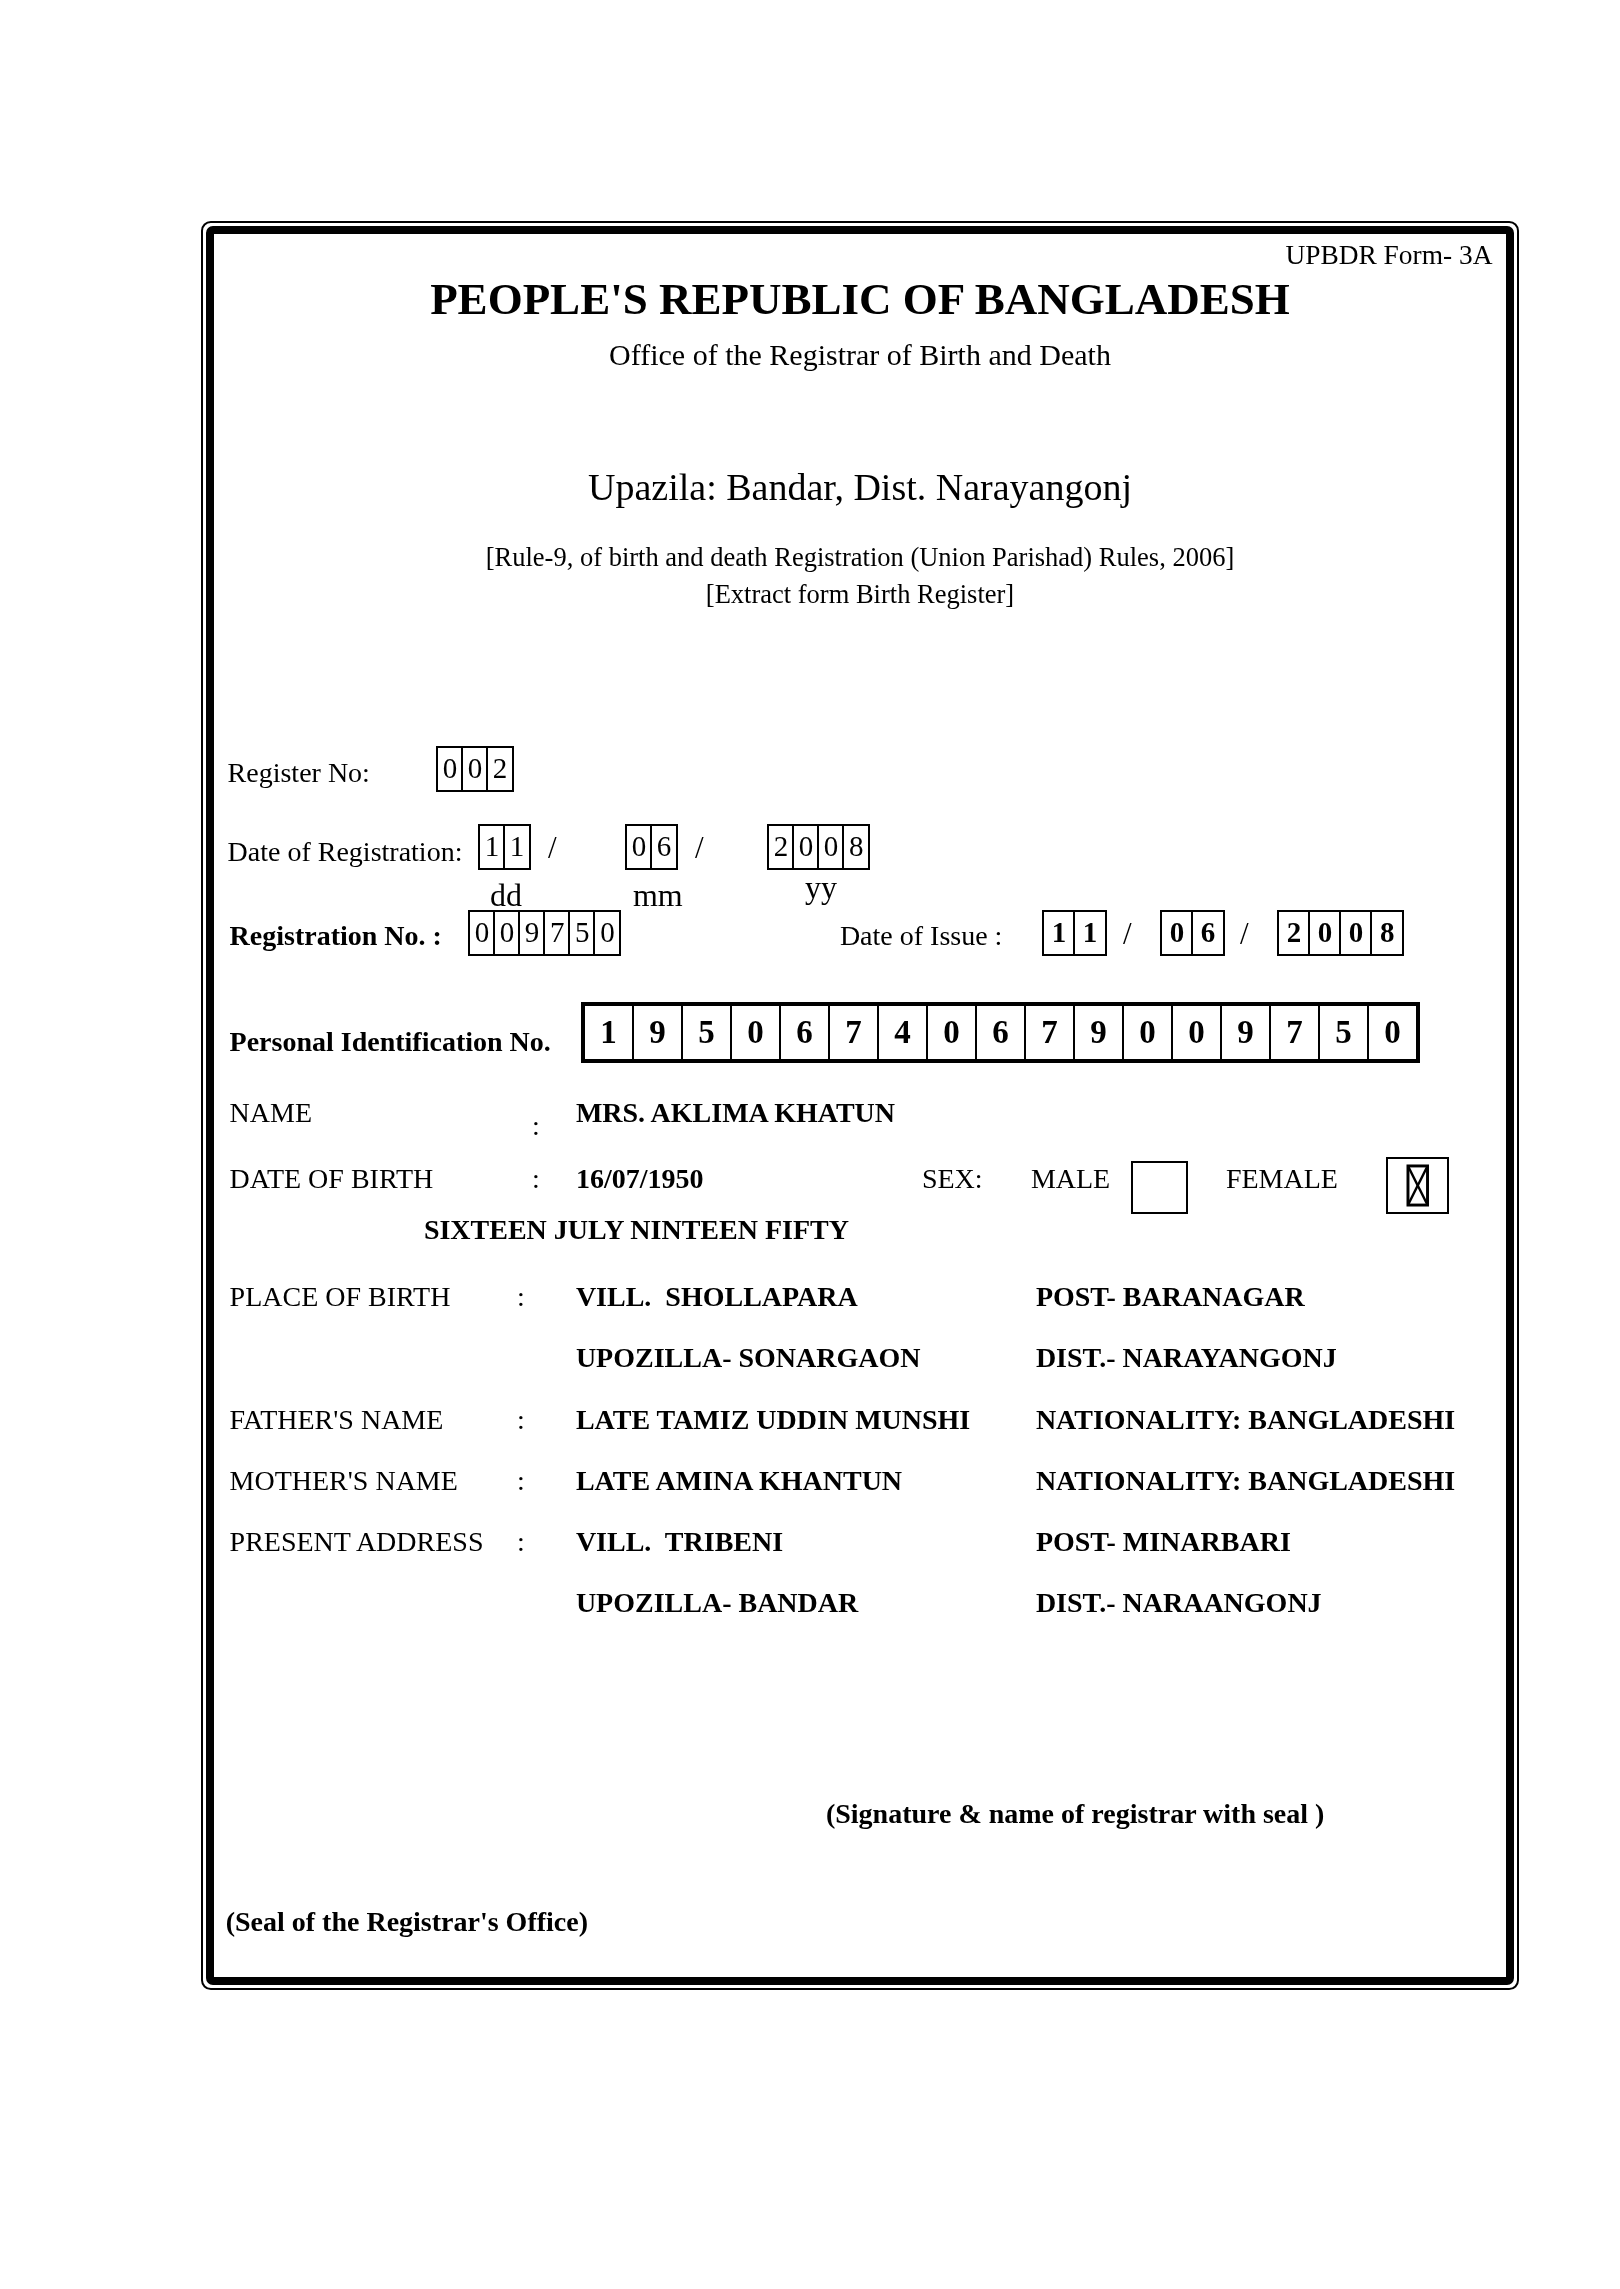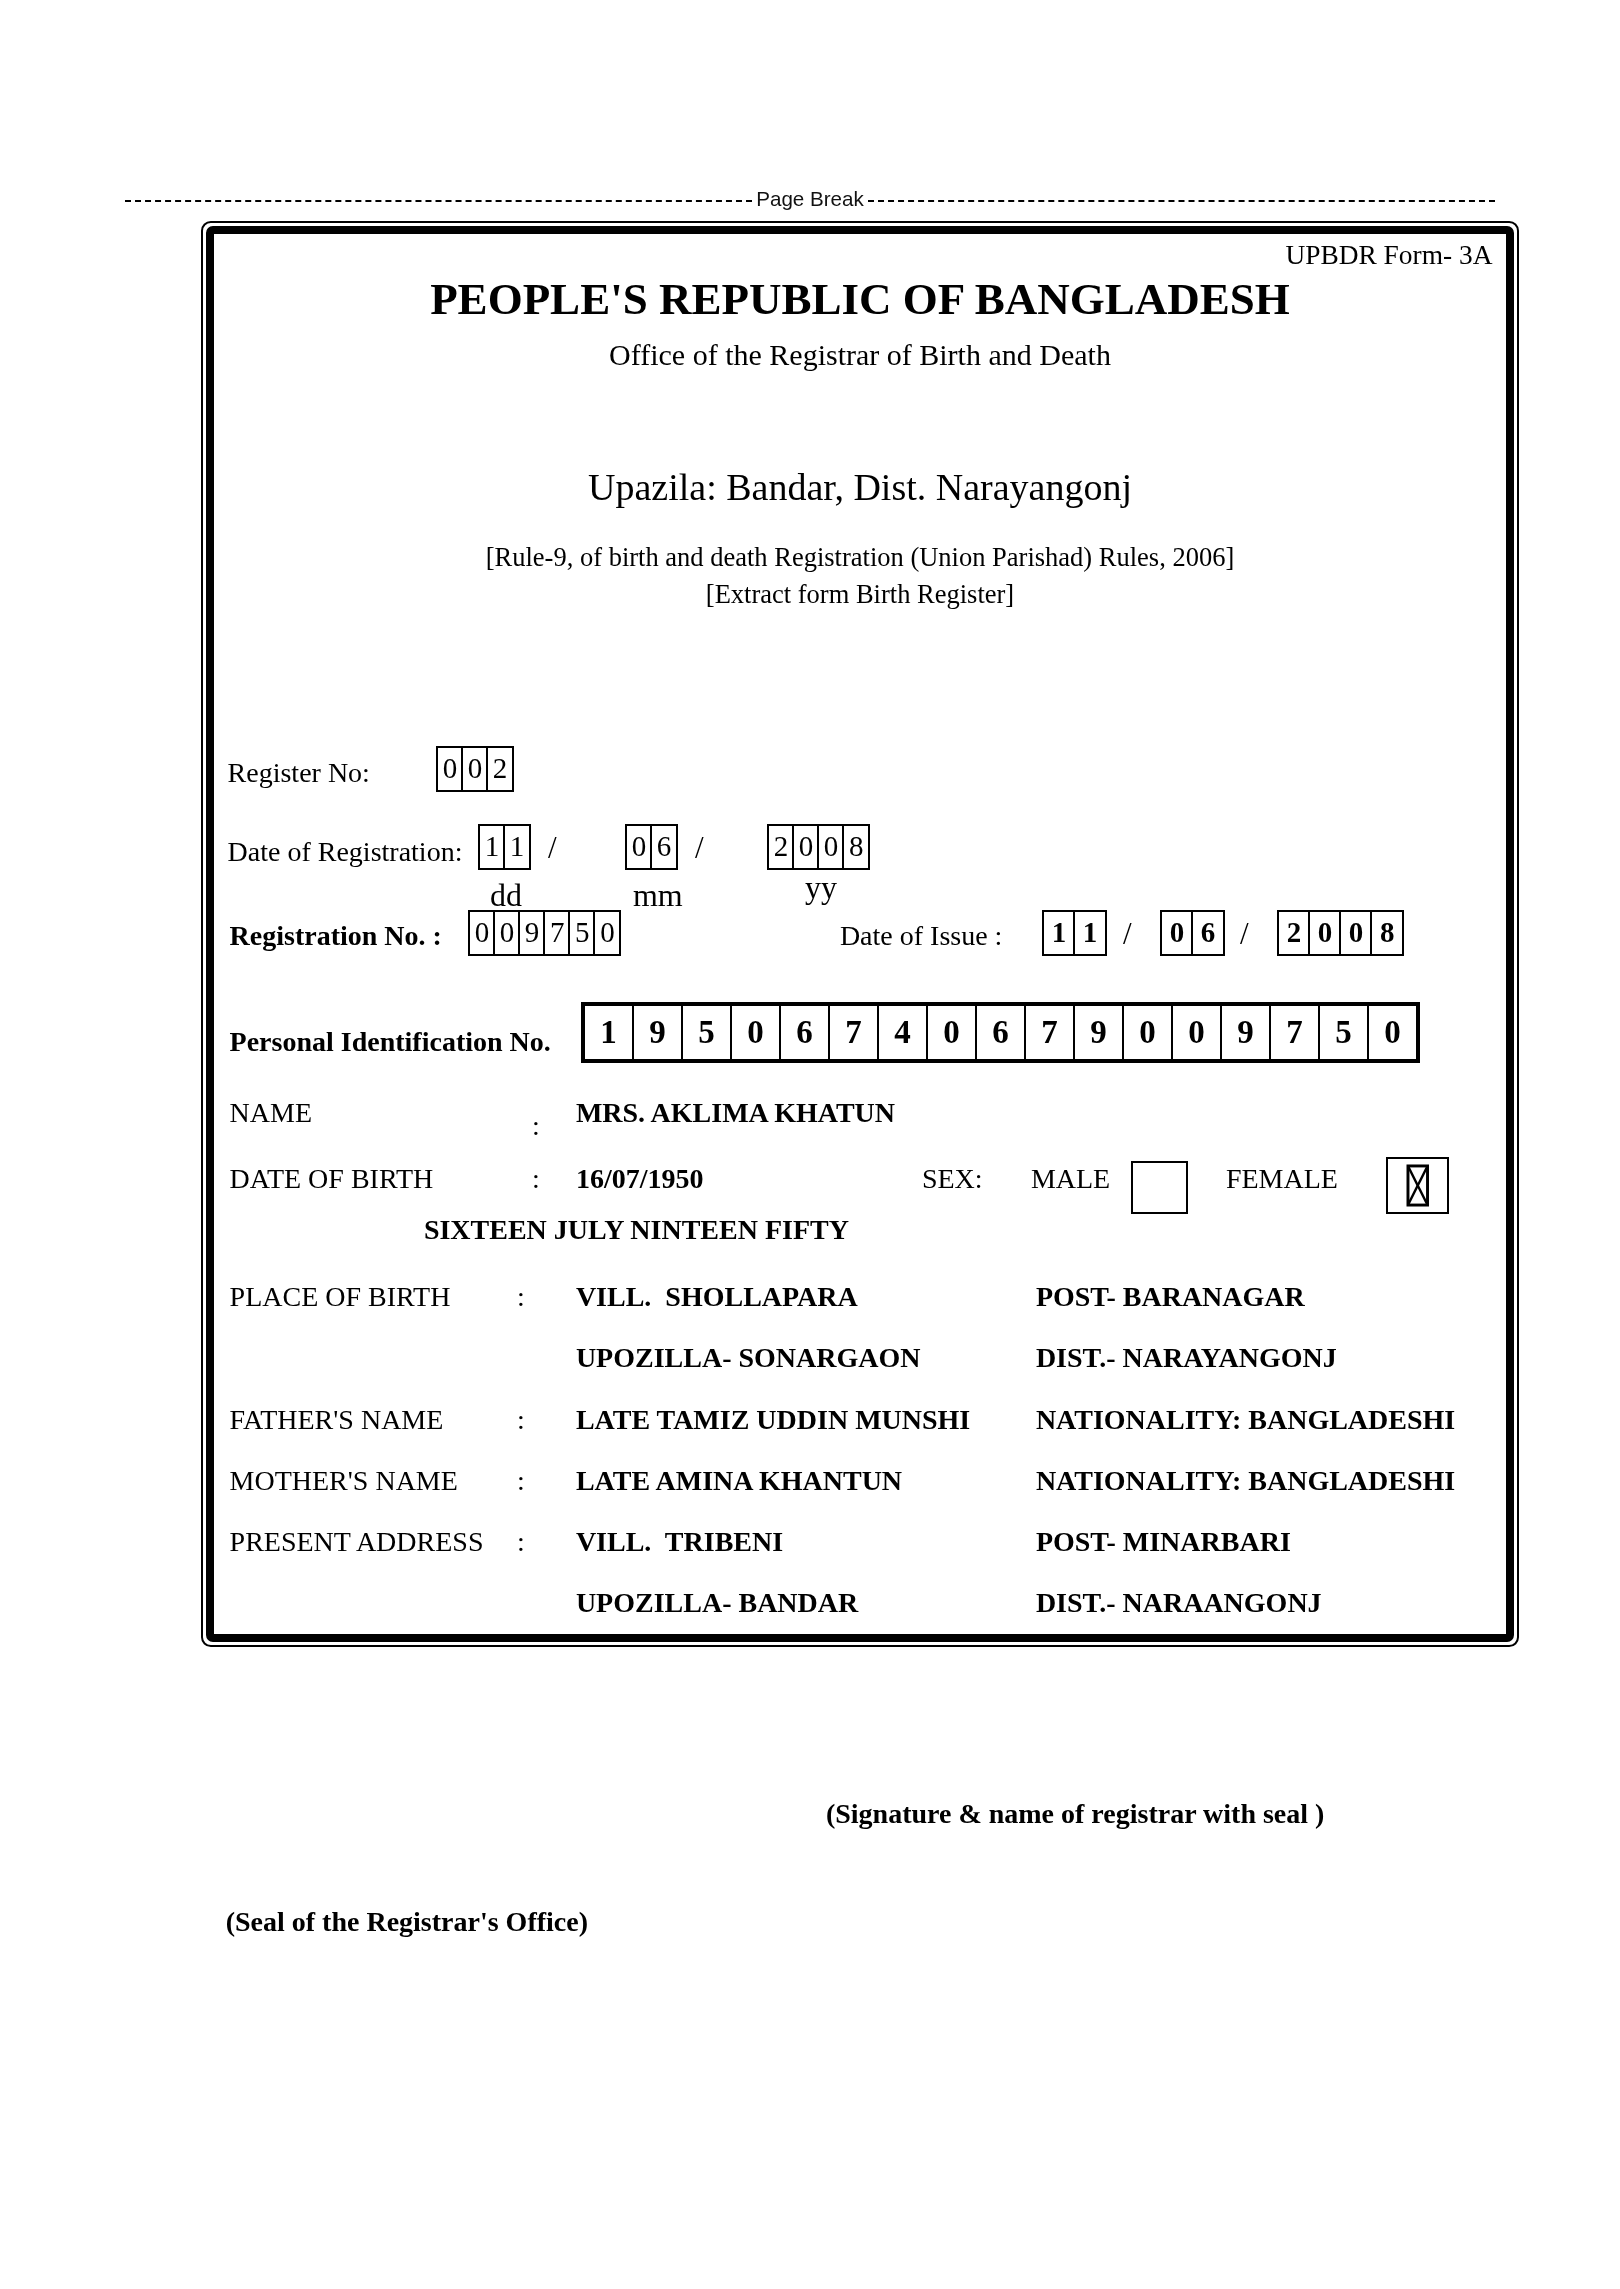--- a/index.html
+++ b/index.html
@@ -12,21 +12,21 @@
   
   .pagebreak {
     position:absolute; left:125px; top:188px; width:1370px; height:25.5px;
     display:flex; align-items:center;
     font-family:"Liberation Sans","DejaVu Sans",sans-serif;
     font-size:20.6px; color:#111;
   }
   .pb-dash { flex:1 1 auto; border-top:2px dashed #000; height:0; }
   .pb-label { padding:0 3.9px; white-space:nowrap; transform:translateY(-2px); }
   
-  .sheet { position:absolute; left:201px; top:221px; width:1318px; height:1426px; }
+  .sheet { position:absolute; left:201px; top:221px; width:1318px; height:1769px; }
   .sheet-outer { position:absolute; inset:0; border:2.9px solid #000; border-radius:9.8px; }
   .sheet-inner { position:absolute; inset:4.9px; border:8.8px solid #000; border-radius:6.9px; }
   .content { position:absolute; inset:0; }
   .abs { position:absolute; white-space:pre; line-height:1.15; }
   .center { position:absolute; left:0; right:0; text-align:center; white-space:pre; }
   .b { font-weight:bold; }
   
   .form-code { top:5.9px; right:13.7px; font-size:27.4px; }
   .h-country { top:39px; font-size:45px; font-weight:bold; letter-spacing:0px; }
   .h-office { top:104px; font-size:30px; }
@@ -63,25 +63,20 @@
   }
   .chk-male { left:917px; top:927px; width:57px; height:53px; }
   .chk-female { left:1172px; top:923px; width:63px; height:57px; }
   .footer-note { font-size:28px; font-weight:bold; }
 </style>
 </head>
 <body>
 
 <div id="page">
 
-  <div class="pagebreak">
-    <div class="pb-dash"></div>
-    <div class="pb-label">Page Break</div>
-    <div class="pb-dash"></div>
-  </div>
 
   <div class="sheet">
     <div class="sheet-outer"></div>
     <div class="sheet-inner">
       <div class="content">
 
         <div class="abs form-code">UPBDR Form- 3A</div>
         <div class="center h-country">PEOPLE'S REPUBLIC OF BANGLADESH</div>
         <div class="center h-office">Office of the Registrar of Birth and Death</div>
         <div class="center h-upazila">Upazila: Bandar, Dist. Narayangonj</div>

